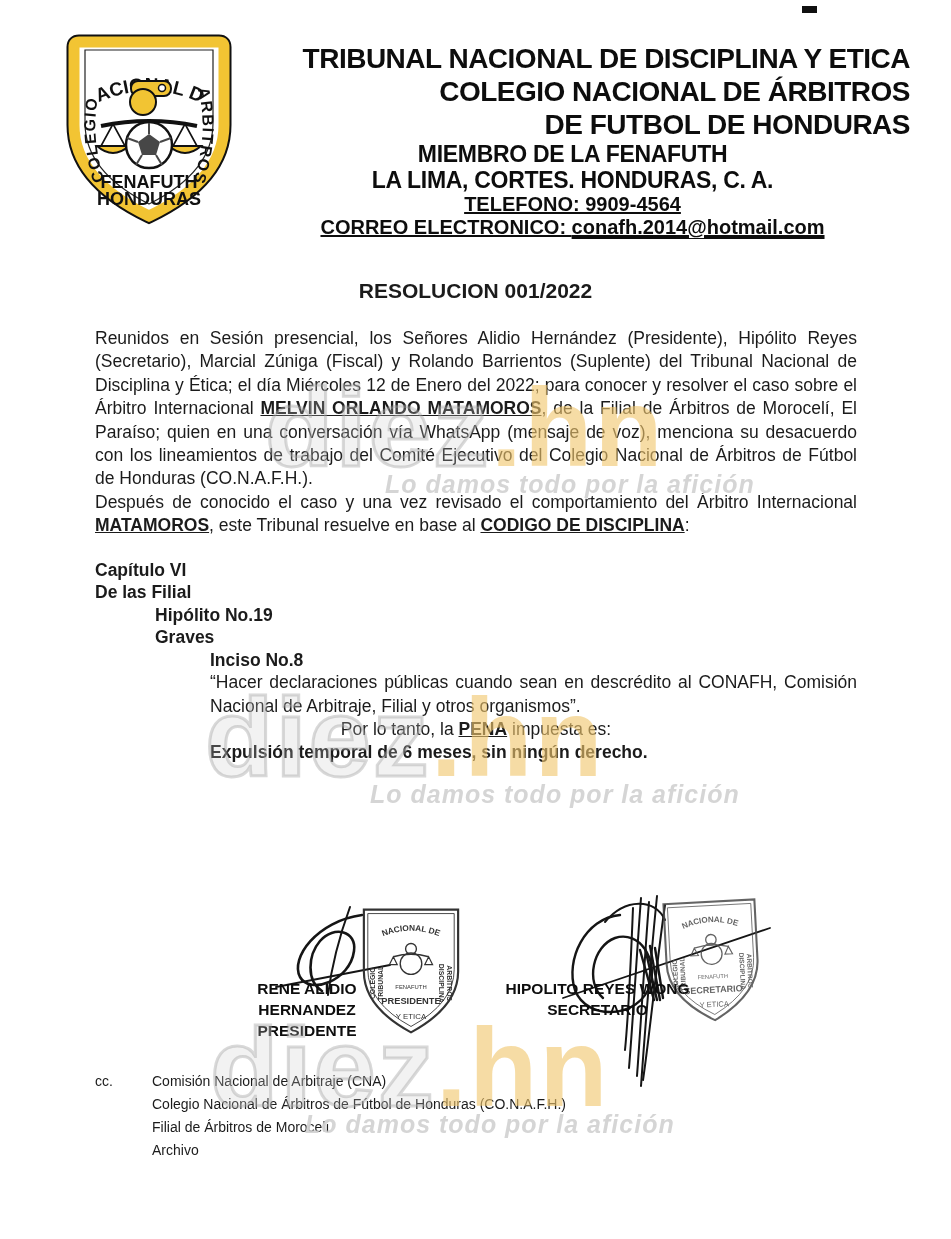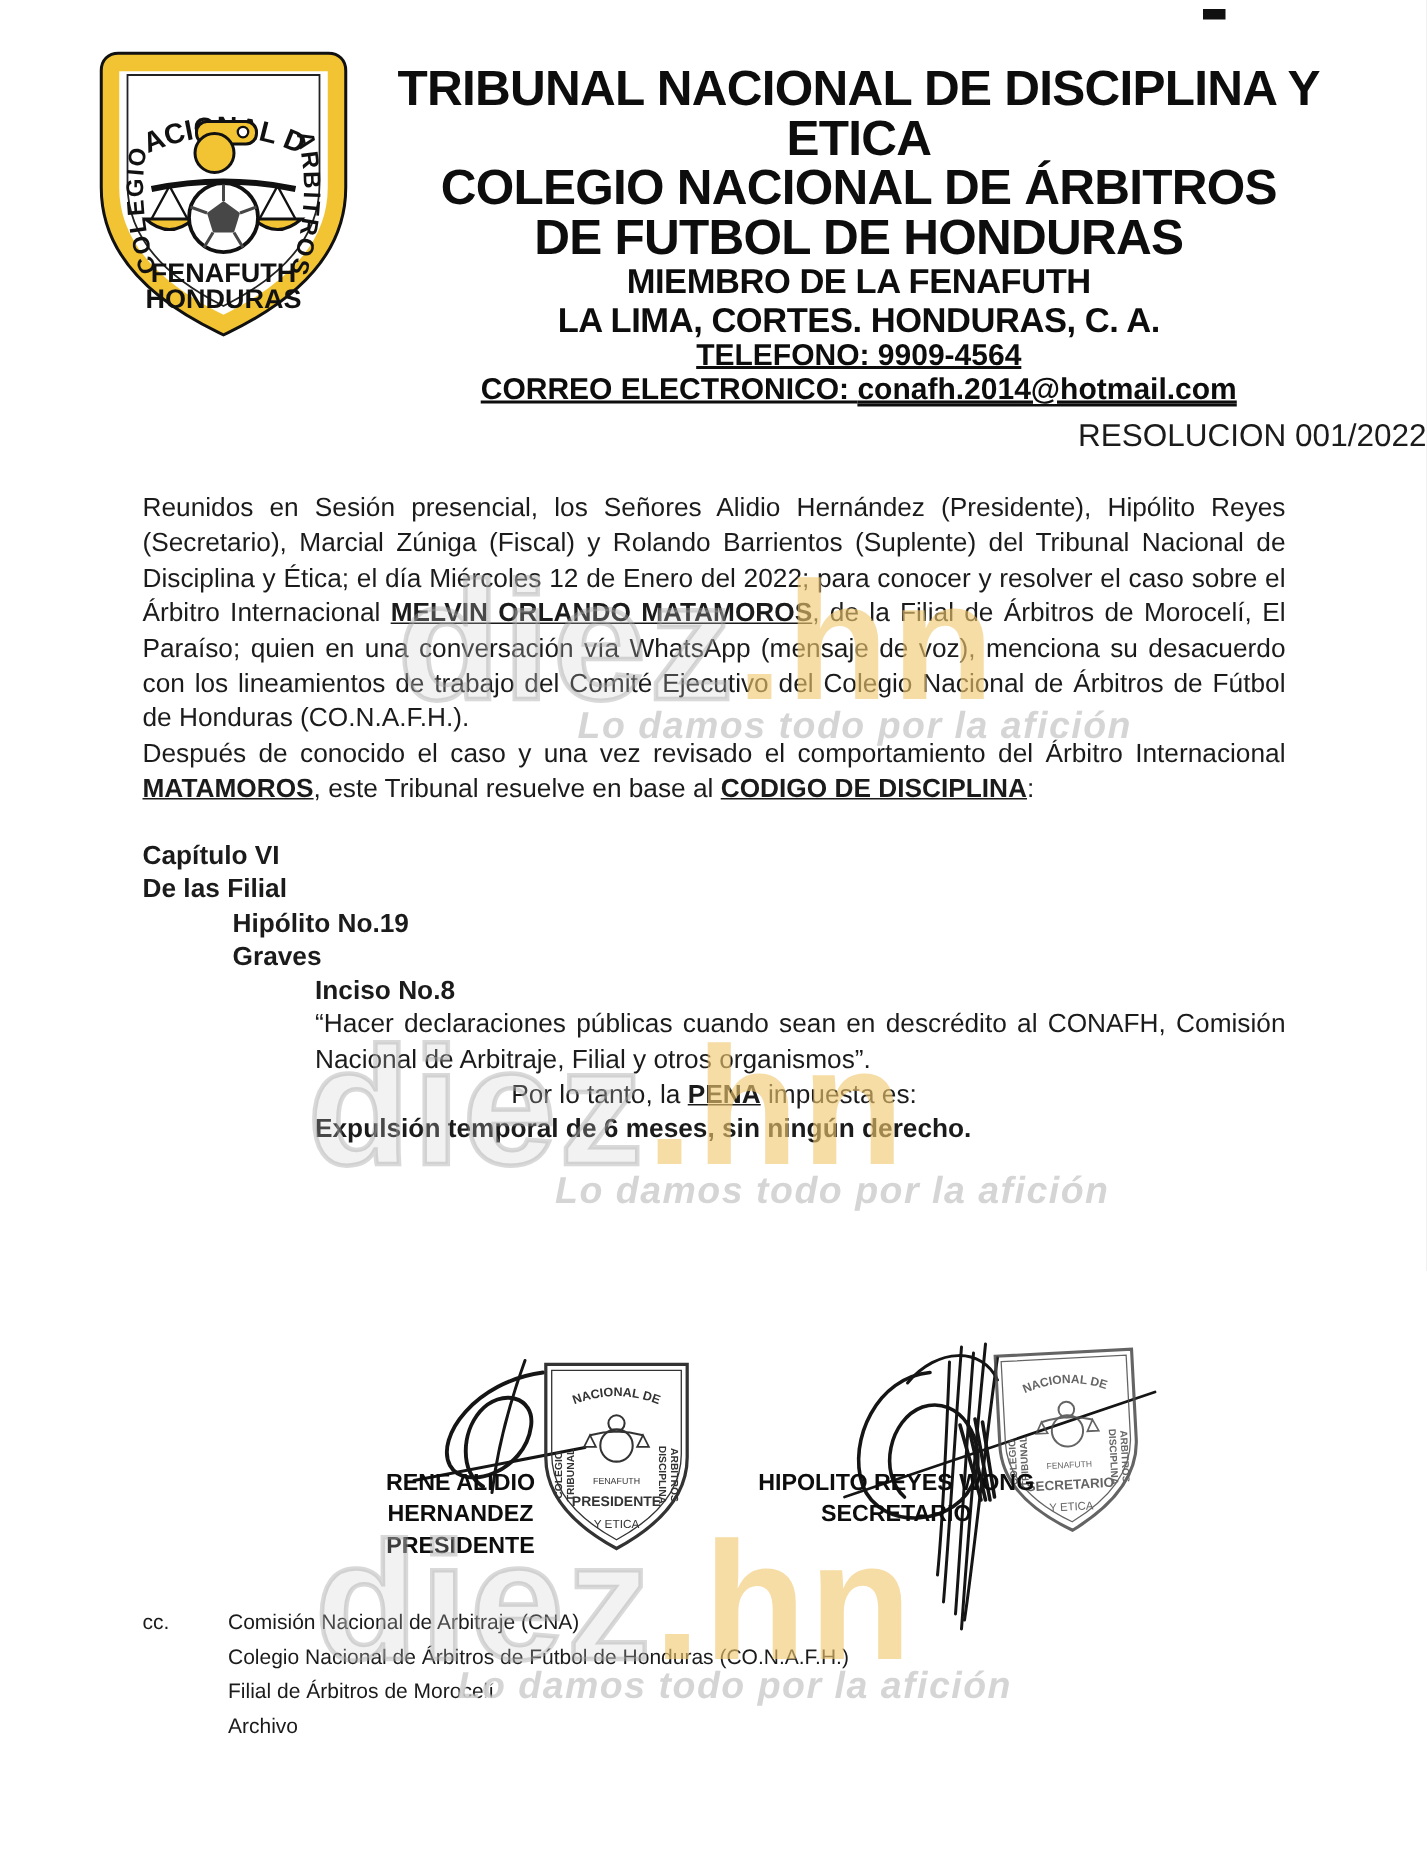--- a/index.html
+++ b/index.html
@@ -9,27 +9,27 @@
     color:#1b1b1b; overflow:hidden;
   }
   
   .corner-mark { position:absolute; left:802px; top:6px; width:15px; height:7px; background:#101010; }
 
   
   .logo { position:absolute; left:63px; top:33px; }
 
   
   .header { position:absolute; left:235px; top:42px; width:675px; text-align:center; font-weight:bold; color:#0d0d0d; z-index:1; }
-  .header .l-big   { font-size:33px; line-height:33px; letter-spacing:-0.5px; }
+  .header .l-big   { font-size:28px; line-height:33px; letter-spacing:-0.5px;text-align:right; }
   .header .l-mid   { font-size:23px; line-height:26px; letter-spacing:-0.3px; }
   .header .l-small { font-size:20px; line-height:23px;text-decoration:underline; }
   .u { text-decoration:underline; text-underline-offset:3px; }
 
   
-  .res-title { position:absolute; left:0; right:0; top:279px; text-align:right; font-weight:normal; font-size:21px; z-index:1; }
+  .res-title { position:absolute; left:0; right:0; top:279px; text-align:center; font-weight:bold; font-size:21px; z-index:1; }
 
   
   .body { position:absolute; left:95px; top:327px; width:762px; font-size:17.5px; line-height:23.4px; text-align:justify; z-index:1; }
   .body p { margin:0; }
   .p2 { margin-top:14px; }
   .headings { margin-top:21px; font-weight:bold; line-height:22.5px; text-align:left; }
   .ind1 { padding-left:60px; }
   .ind2 { padding-left:115px; }
   .quote { padding-left:115px; }
   .pena-line { margin-top:18px; text-align:center; }

